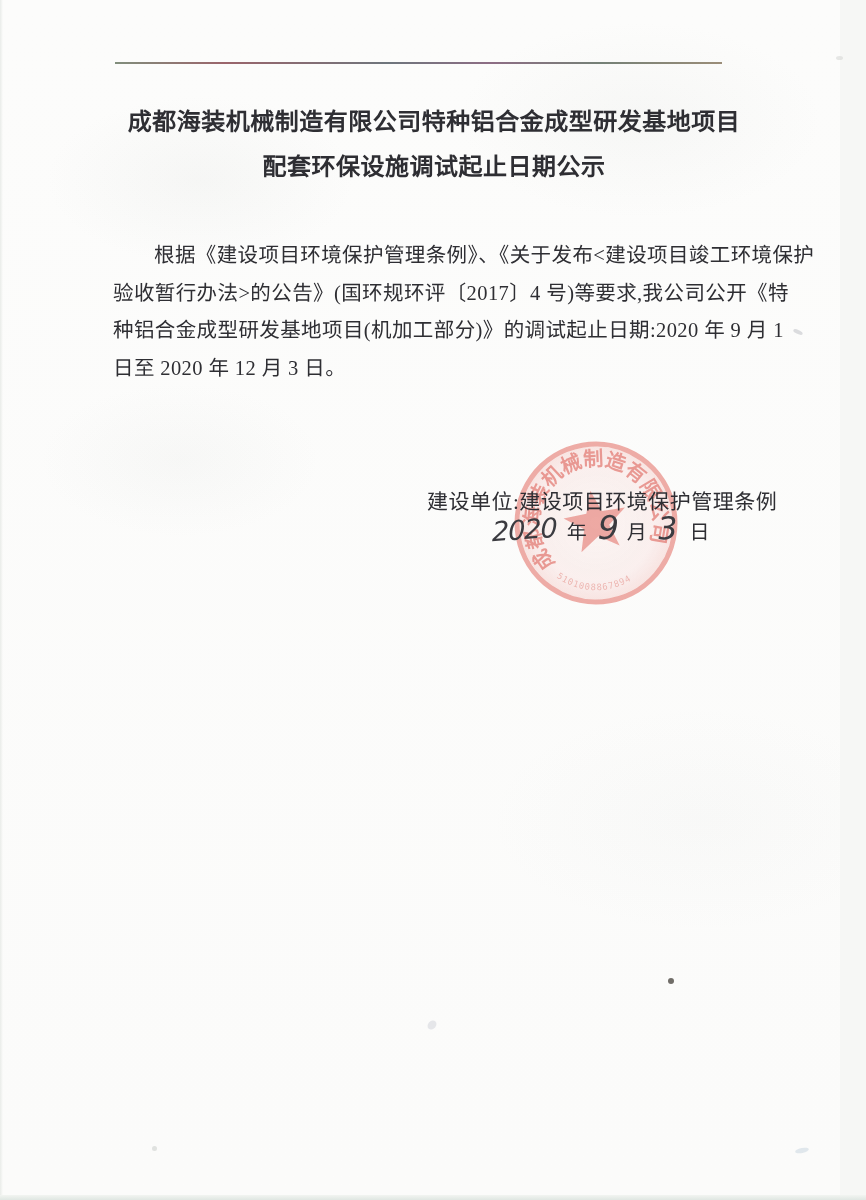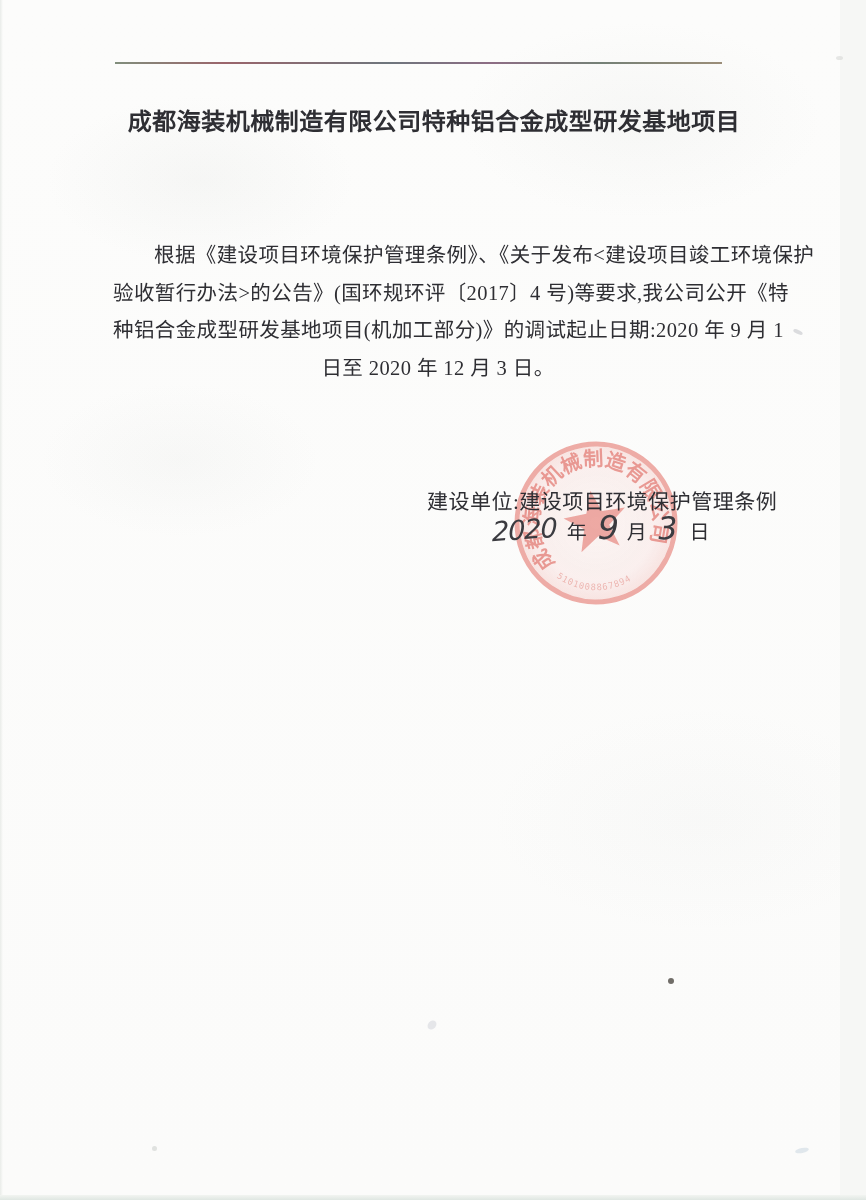--- a/index.html
+++ b/index.html
@@ -33,21 +33,21 @@
     background:linear-gradient(90deg,#6b7b66,#8a4a52 18%,#555e66 45%,#7a5470 62%,#5d6b5f 80%,#8a7a62);
     opacity:0.85;
   }
   .titles{
     position:absolute;left:113px;top:100px;width:642px;text-align:center;
     font-weight:bold;letter-spacing:0.5px;
   }
   .title-line{font-size:24px;line-height:45px;white-space:nowrap;}
   .body-text{
     position:absolute;left:113px;top:237px;width:650px;
-    font-size:20.5px;line-height:37.5px;letter-spacing:0.4px;text-align:center;
+    font-size:20.5px;line-height:37.5px;letter-spacing:0.4px;
   }
   .body-line{white-space:nowrap;}
   .indent{text-indent:2em;}
   .p2{
     position:absolute;left:113px;top:393px;width:650px;
     font-size:20.5px;line-height:24px;letter-spacing:0.4px;white-space:nowrap;
   }
   .sign-line{
     position:absolute;left:427px;top:485px;
     font-size:21px;letter-spacing:0.5px;white-space:nowrap;z-index:3;
@@ -79,20 +79,21 @@
 </style>
 </head>
 <body>
 
 <div class="page">
 
   <div class="rule"></div>
 
   <div class="titles">
     <div class="title-line">成都海装机械制造有限公司特种铝合金成型研发基地项目</div>
+    <div class="title-line">配套环保设施调试起止日期公示</div>
   </div>
 
   <div class="body-text">
     <div class="body-line indent">根据《建设项目环境保护管理条例》、《关于发布&lt;建设项目竣工环境保护</div>
     <div class="body-line">验收暂行办法&gt;的公告》(国环规环评〔2017〕4 号)等要求,我公司公开《特</div>
     <div class="body-line">种铝合金成型研发基地项目(机加工部分)》的调试起止日期:2020 年 9 月 1</div>
     <div class="body-line">日至 2020 年 12 月 3 日。</div>
   </div>
 
 

